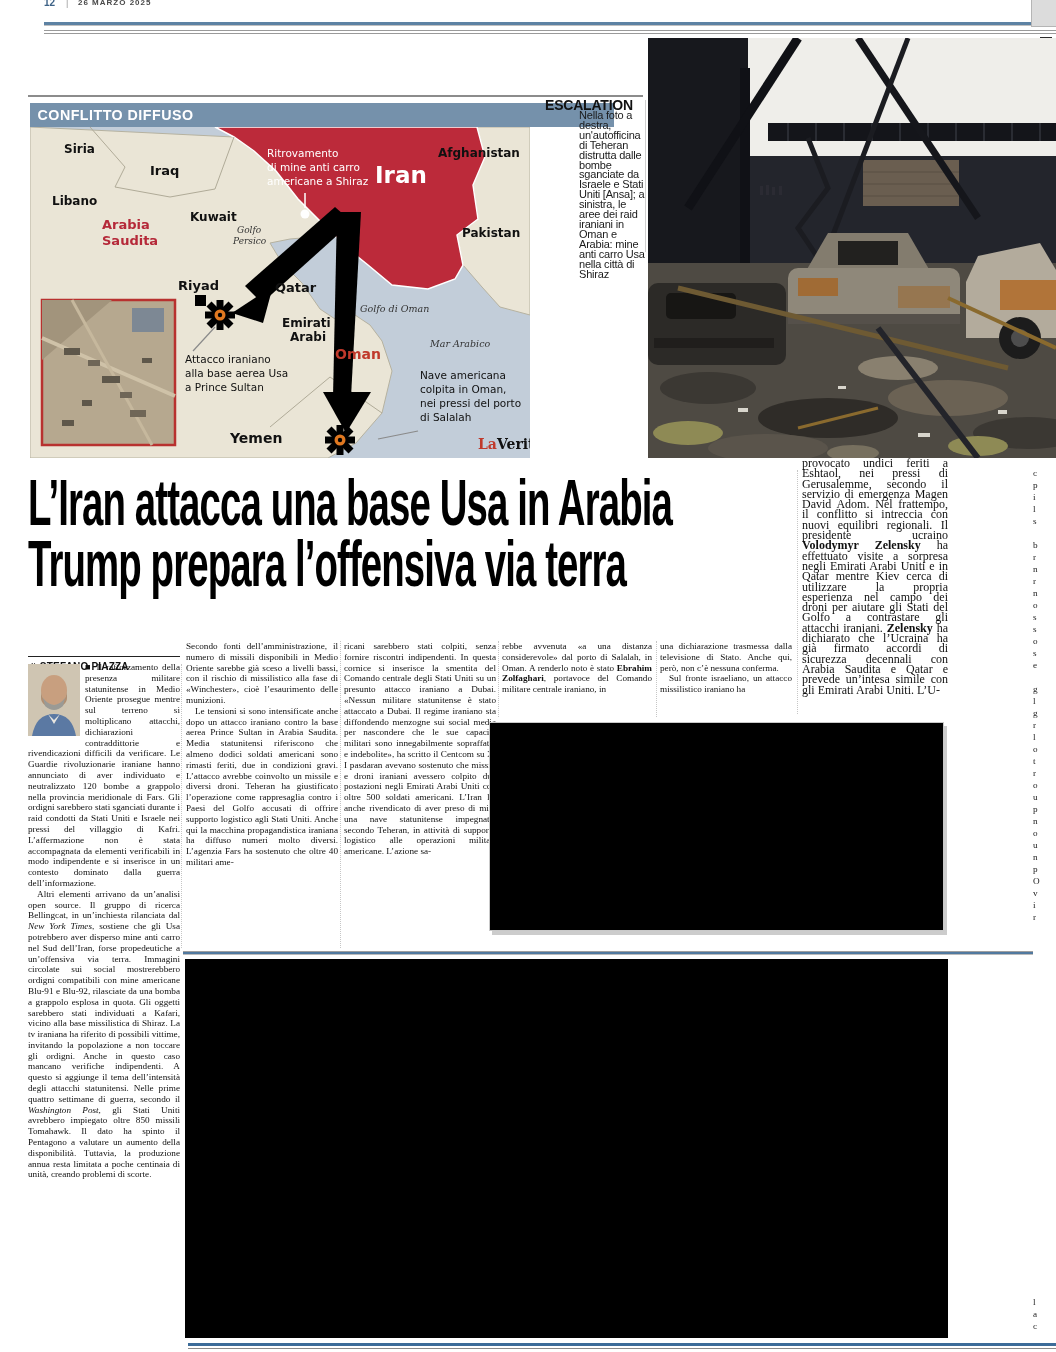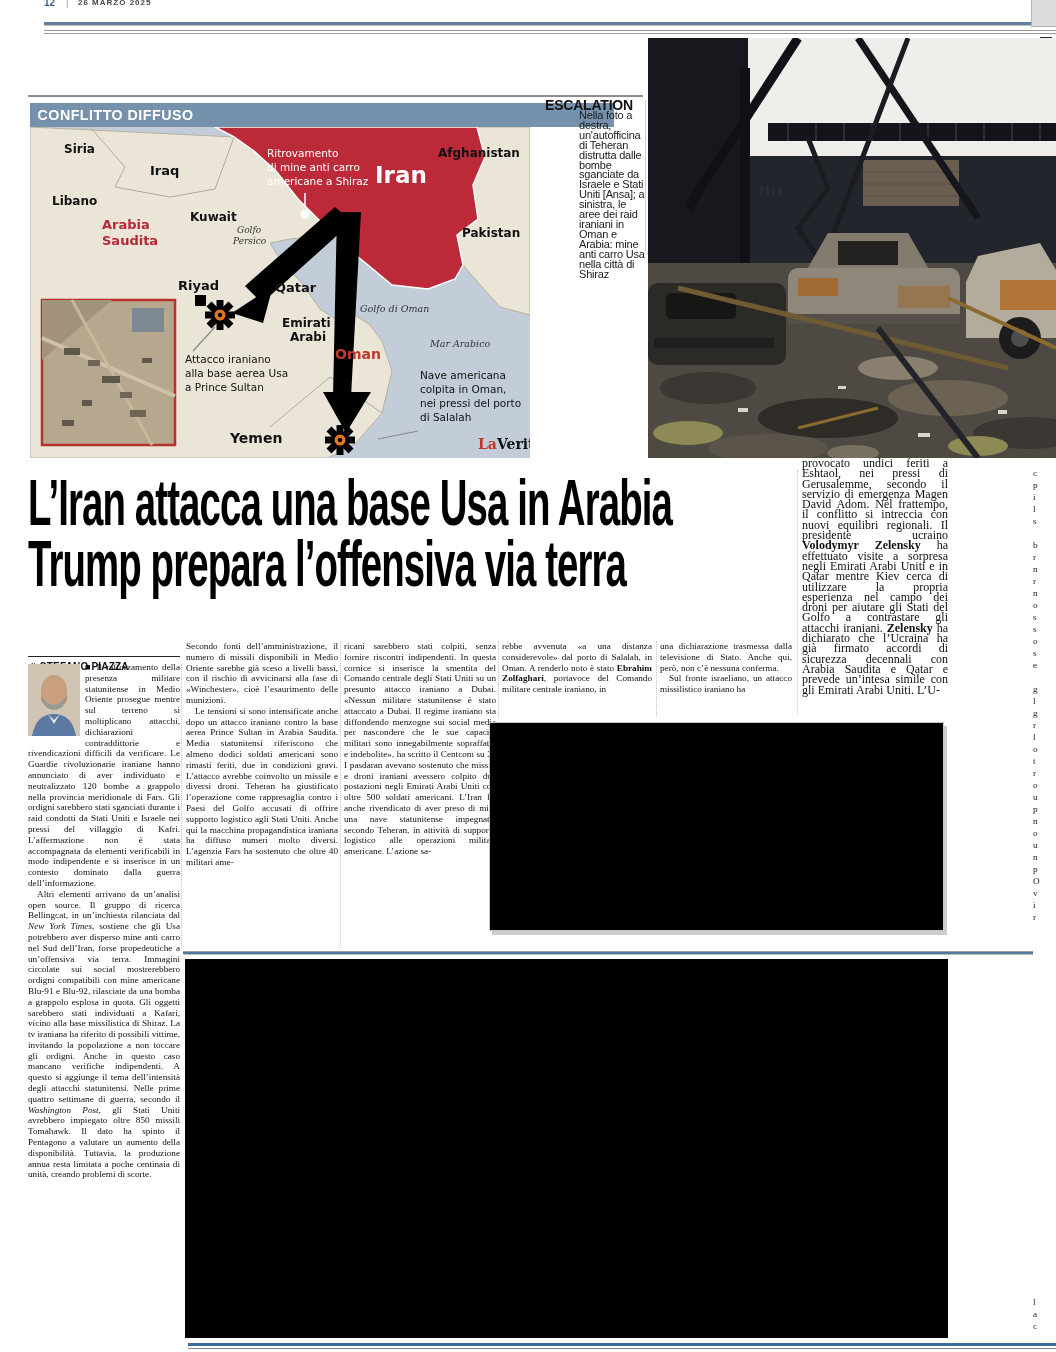--- a/index.html
+++ b/index.html
@@ -307,21 +307,21 @@
         <path d="M13,26 a13,15 0 0 0 26,0 l0,8 a13,10 0 0 1 -26,0 Z" fill="#b08f72"></path>
         <path d="M15,34 q11,14 22,0 l-2,8 q-9,8 -18,0 Z" fill="#9a9a95"></path>
         <path d="M4,72 q4,-22 22,-22 q18,0 22,22 Z" fill="#5b79a3"></path>
         <path d="M20,50 l6,6 l6,-6 l-6,10 Z" fill="#e8e6e0"></path>
       </svg>
     <span style="font-weight: bold;">■ </span><span>Il rafforzamento della presenza militare statunitense in Medio Oriente prosegue mentre sul terreno si moltiplicano attacchi, dichiarazioni contraddittorie e rivendicazioni difficili da verificare. Le Guardie rivoluzionarie iraniane hanno annunciato di aver individuato e neutralizzato 120 bombe a grappolo nella provincia meridionale di Fars. Gli ordigni sarebbero stati sganciati durante i raid condotti da Stati Uniti e Israele nei pressi del villaggio di Kafri. L’affermazione non è stata accompagnata da elementi verificabili in modo indipendente e si inserisce in un contesto dominato dalla guerra dell’informazione.</span></p>
     <p class="para ind"><span>Altri elementi arrivano da un’analisi open source. Il gruppo di ricerca Bellingcat, in un’inchiesta rilanciata dal </span><span style="font-style: italic;">New York Times</span><span>, sostiene che gli Usa potrebbero aver disperso mine anti carro nel Sud dell’Iran, forse propedeutiche a un’offensiva via terra. Immagini circolate sui social mostrerebbero ordigni compatibili con mine americane Blu-91 e Blu-92, rilasciate da una bomba a grappolo esplosa in quota. Gli oggetti sarebbero stati individuati a Kafari, vicino alla base missilistica di Shiraz. La tv iraniana ha riferito di possibili vittime, invitando la popolazione a non toccare gli ordigni. Anche in questo caso mancano verifiche indipendenti. A questo si aggiunge il tema dell’intensità degli attacchi statunitensi. Nelle prime quattro settimane di guerra, secondo il </span><span style="font-style: italic;">Washington Post</span><span>, gli Stati Uniti avrebbero impiegato oltre 850 missili Tomahawk. Il dato ha spinto il Pentagono a valutare un aumento della disponibilità. Tuttavia, la produzione annua resta limitata a poche centinaia di unità, creando problemi di scorte.</span></p>
   </div>
 
   <div class="bodycol" style="left:186px;top:641px;height:308px;">
-    <p class="para"><span>Secondo fonti dell’amministrazione, il numero di missili disponibili in Medio Oriente sarebbe già sceso a livelli bassi, con il rischio di avvicinarsi alla fase di «Winchester», cioè l’esaurimento delle munizioni.</span></p>
+    <p class="para"><span>Secondo fonti dell’amministrazione, il numero di missili disponibili in Medio Oriente sarebbe già sceso a livelli bassi, con il rischio di missilistico alla fase di «Winchester», cioè l’esaurimento delle munizioni.</span></p>
     <p class="para ind"><span>Le tensioni si sono intensificate anche dopo un attacco iraniano contro la base aerea Prince Sultan in Arabia Saudita. Media statunitensi riferiscono che almeno dodici soldati americani sono rimasti feriti, due in condizioni gravi. L’attacco avrebbe coinvolto un missile e diversi droni. Teheran ha giustificato l’operazione come rappresaglia contro i Paesi del Golfo accusati di offrire supporto logistico agli Stati Uniti. Anche qui la macchina propagandistica iraniana ha diffuso numeri molto diversi. L’agenzia Fars ha sostenuto che oltre 40 militari ame-</span></p>
   </div>
 
   <div class="bodycol" style="left:344px;top:641px;height:308px;">
     <p class="para"><span>ricani sarebbero stati colpiti, senza fornire riscontri indipendenti. In questa cornice si inserisce la smentita del Comando centrale degli Stati Uniti su un presunto attacco iraniano a Dubai. «Nessun militare statunitense è stato attaccato a Dubai. Il regime iraniano sta diffondendo menzogne sui social media per nascondere che le sue capacità militari sono innegabilmente sopraffatte e indebolite», ha scritto il Centcom su X. I pasdaran avevano sostenuto che missili e droni iraniani avessero colpito due postazioni negli Emirati Arabi Uniti con oltre 500 soldati americani. L’Iran ha anche rivendicato di aver preso di mira una nave statunitense impegnata, secondo Teheran, in attività di supporto logistico alle operazioni militari americane. L’azione sa-</span></p>
   </div>
 
   <div class="bodycol" style="left:660px;top:641px;width:132px;height:76px;">
     <p class="para"><span>una dichiarazione trasmessa dalla televisione di Stato. Anche qui, però, non c’è nessuna conferma.</span></p>
     <p class="para ind"><span>Sul fronte israeliano, un attacco missilistico iraniano ha</span></p>

